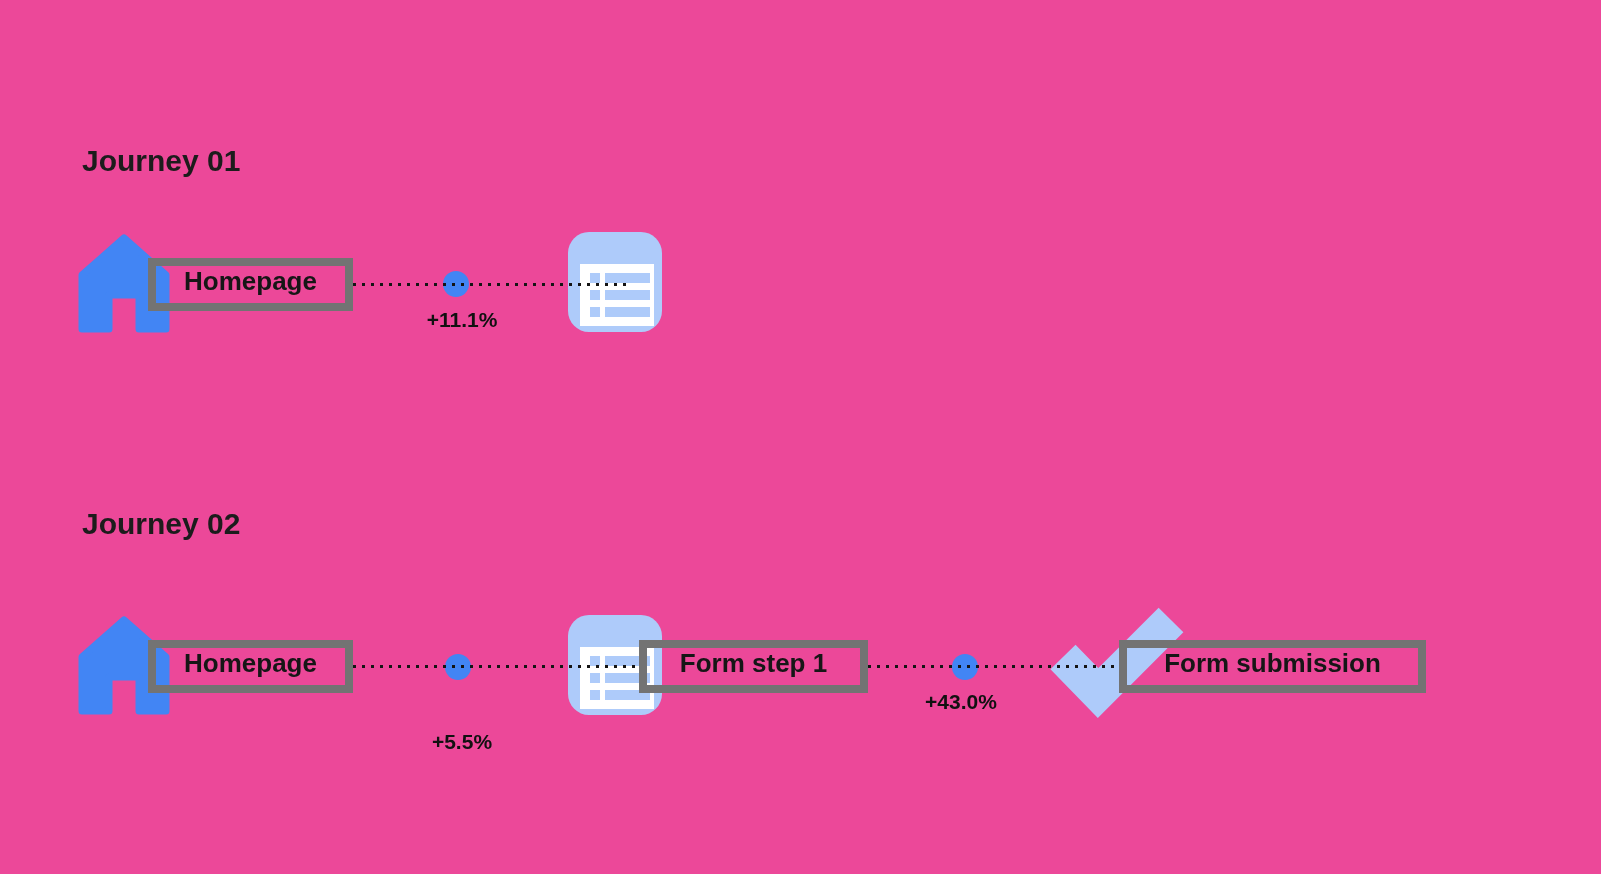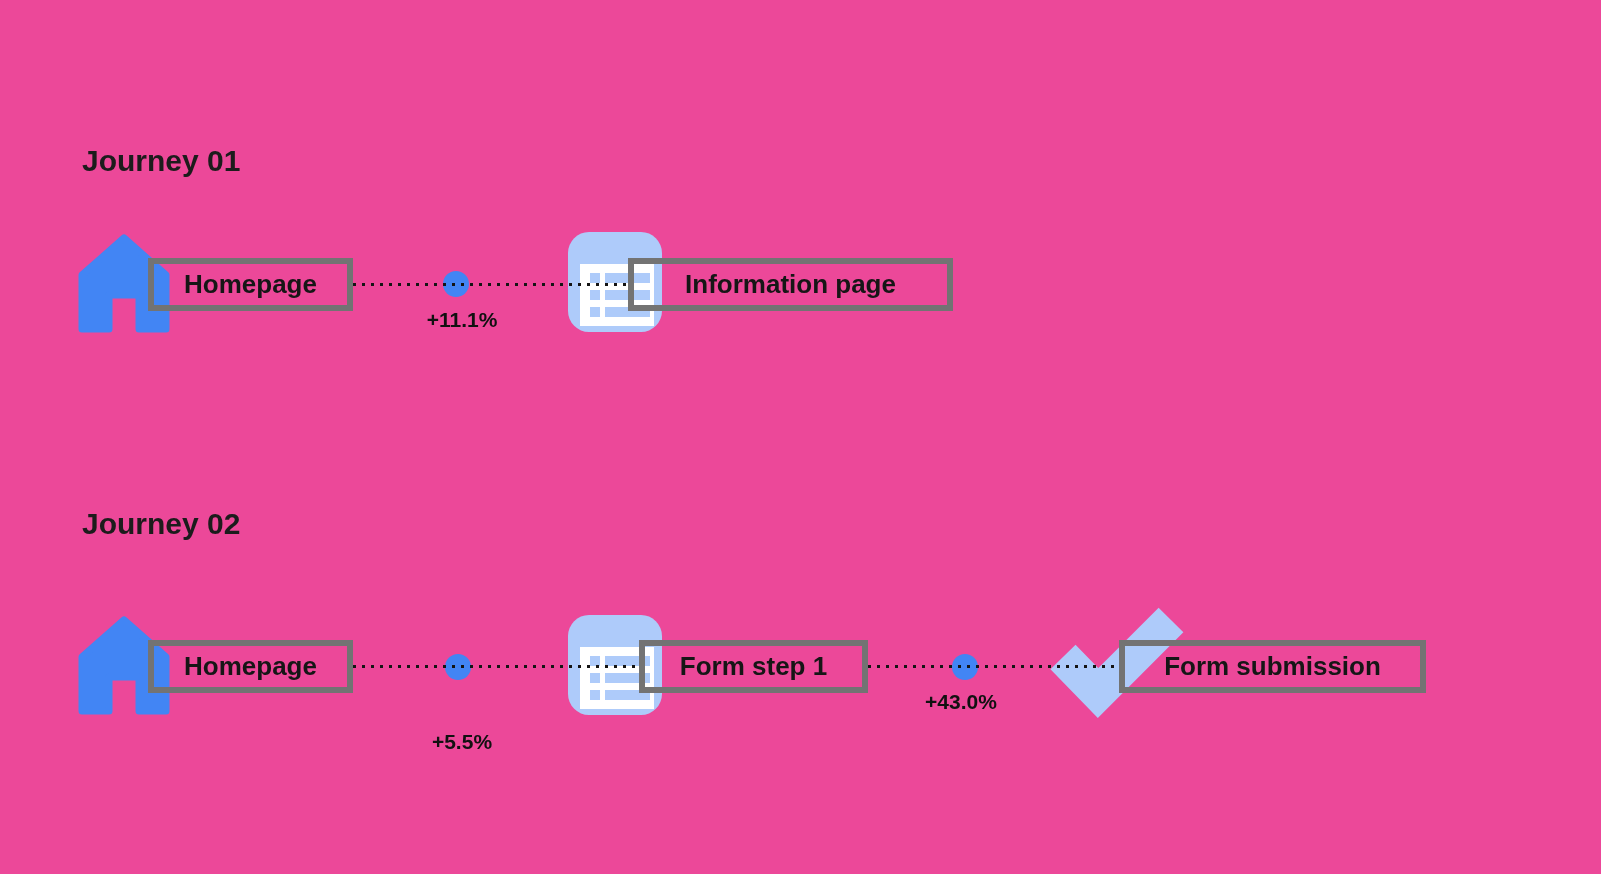--- a/index.html
+++ b/index.html
@@ -19,25 +19,24 @@
     position: absolute;
     font-size: 30px;
     font-weight: bold;
     color: #1c1c1c;
     white-space: nowrap;
     z-index: 6;
   }
   .label-box {
     position: absolute;
     height: 53px;
-    border: 6px solid #737373;
+    border: 8px solid #737373;
     background: transparent;
     box-sizing: border-box;
     display: flex;
-    align-items: center;
     justify-content: center;
     font-size: 26px;
     font-weight: bold;
     color: #161616;
     white-space: nowrap;
     z-index: 5;
   }
   .dotline {
     position: absolute;
     height: 3px;
@@ -135,23 +134,20 @@
         </div>
     </div>
   </div>
 
   <div class="node-dot" style="left:443px; top:271px;"></div>
   <div class="dotline" style="left:353px; top:283px; width:278px;"></div>
 
   <div class="label-box" style="left:148px; top:258px; width:205px;">
     <span>Homepage</span>
   </div>
-  <div class="label-box" style="left:628px; top:258px; width:325px;">
-    <span>Information page</span>
-  </div>
 
   <div class="pct" style="left:397px; top:308px;">+11.1%</div>
 
   <div class="journey-title" style="left:82px; top:507px;">Journey 02</div>
 
   <svg class="house-icon" style="left:78px; top:616px;" width="92" height="99" viewBox="0 0 92 99">
     <path d="M46 4 L88 41 V95 H61 V61 H31 V95 H4 V41 Z" fill="#4285F4" stroke="#4285F4" stroke-width="7" stroke-linejoin="round" stroke-linecap="round"></path>
   </svg>
 
   <div class="page-icon" style="left:568px; top:615px;">

